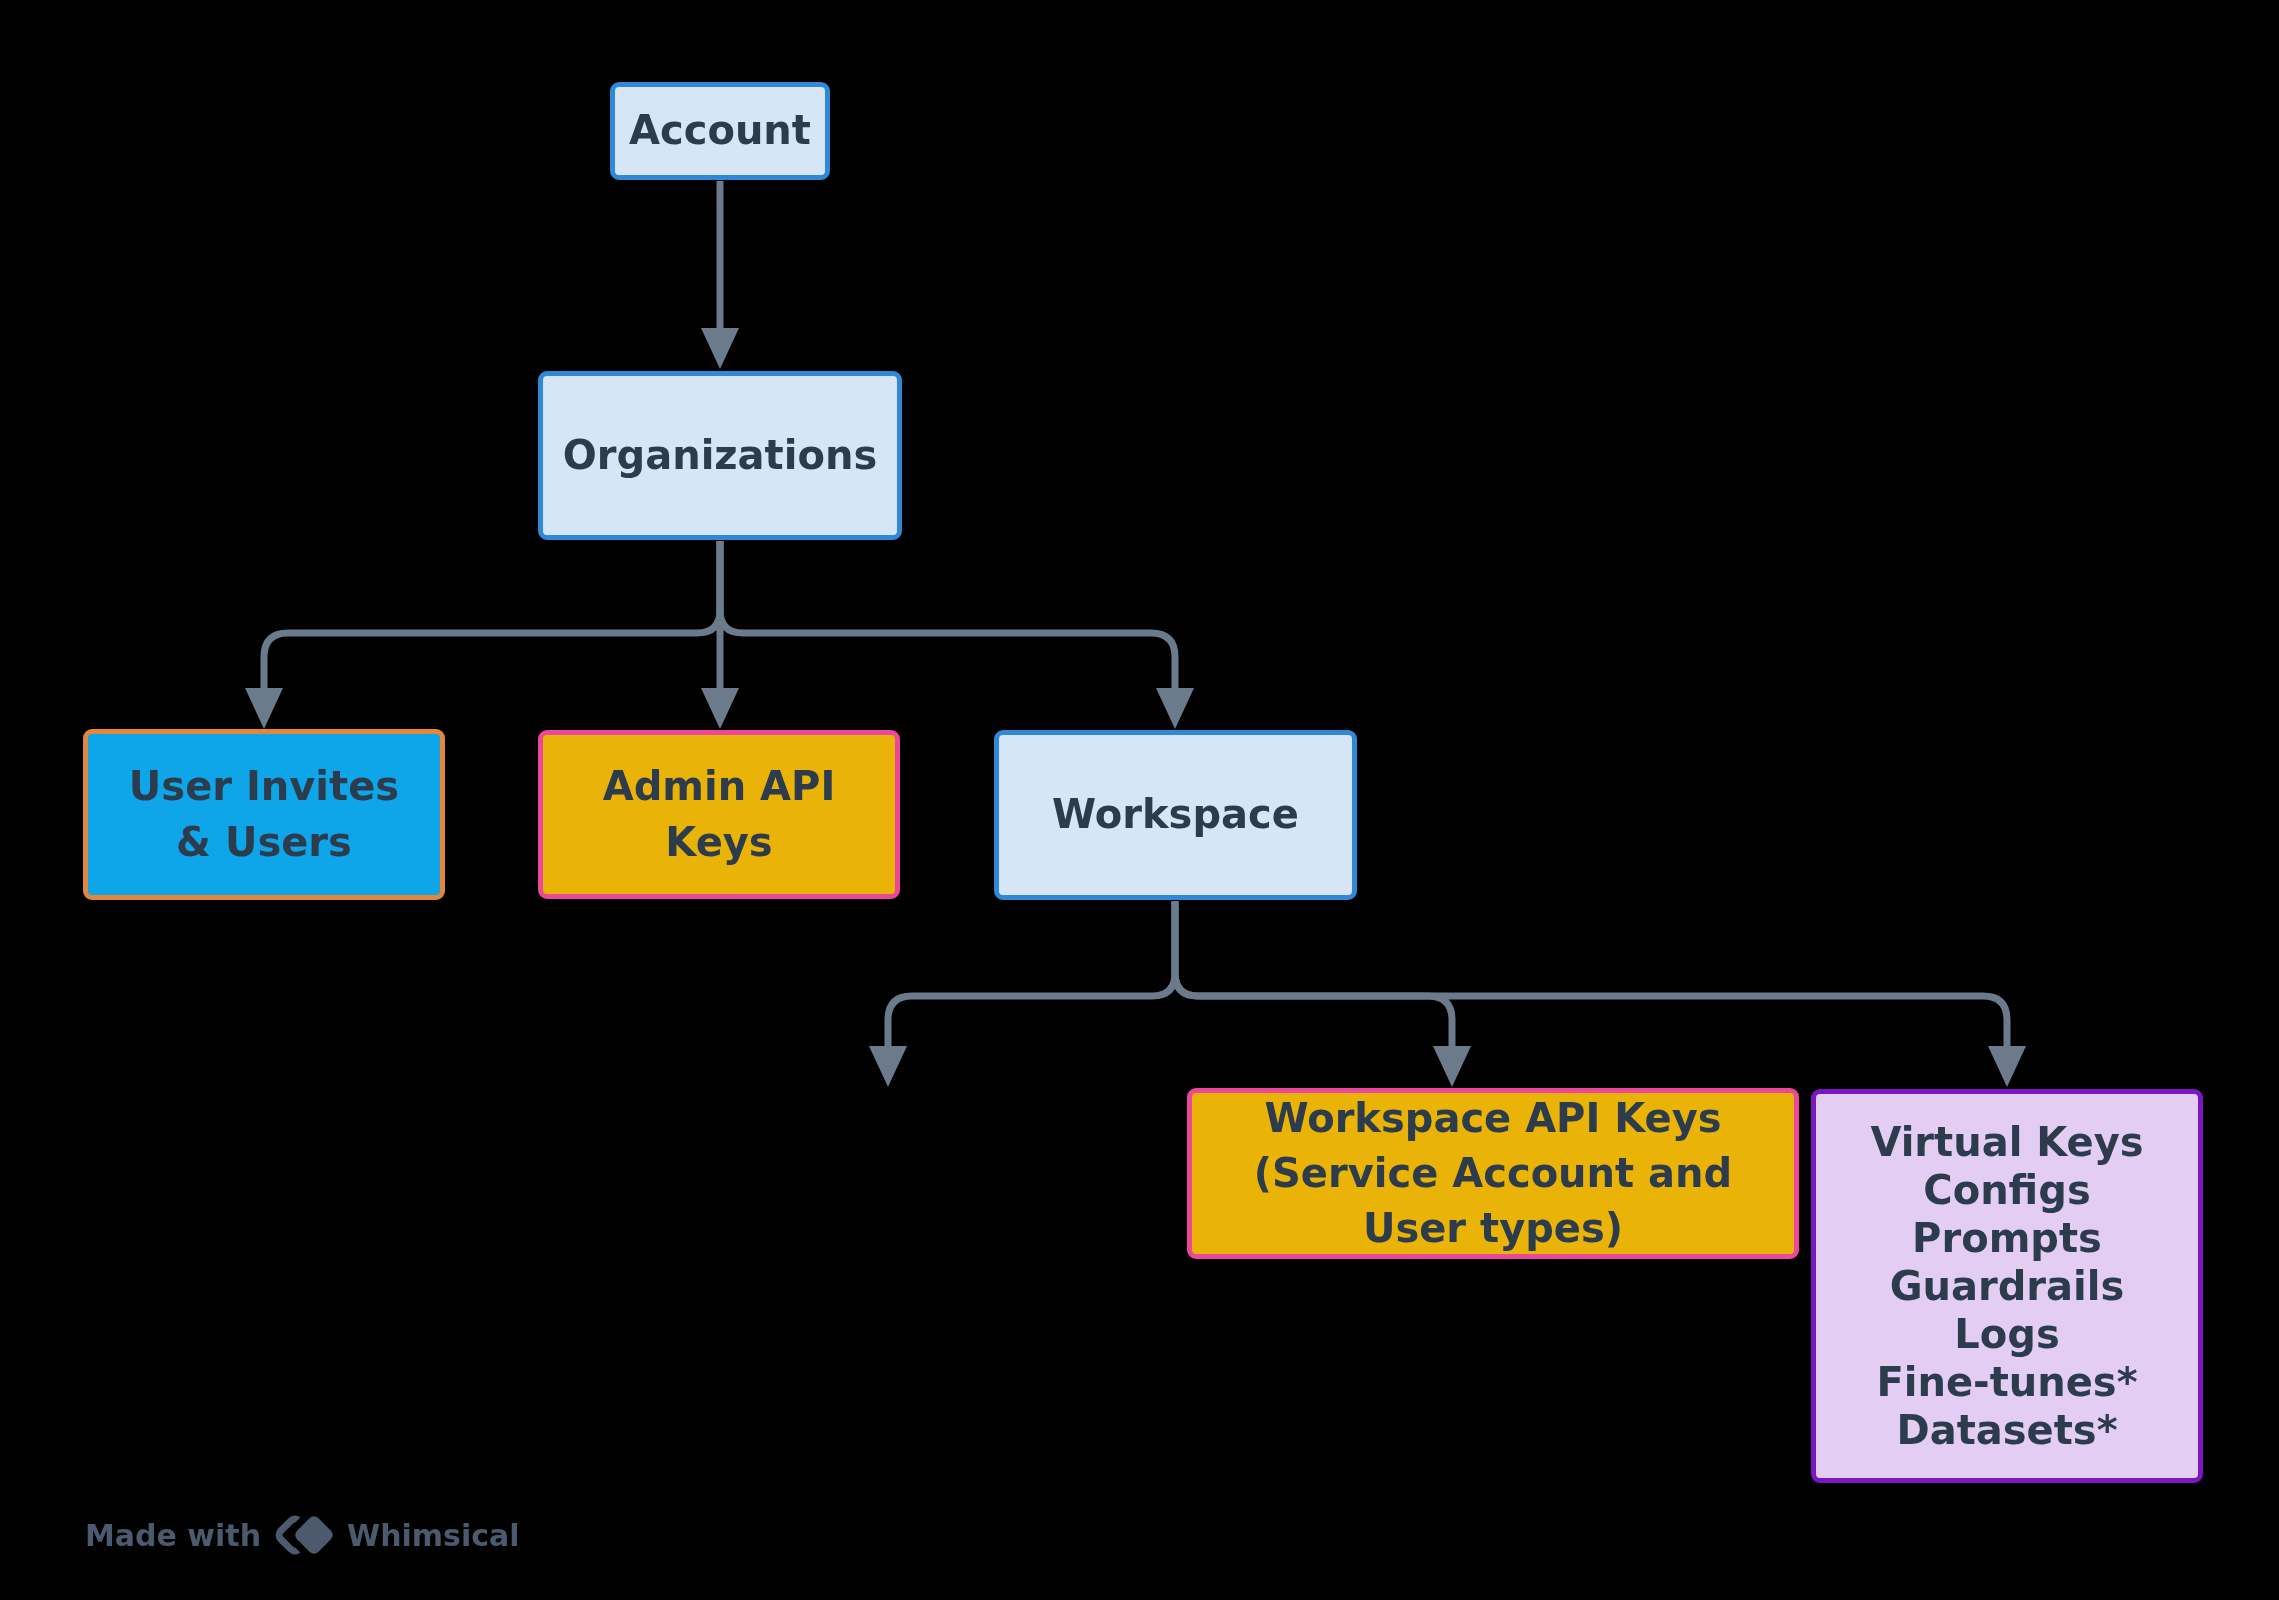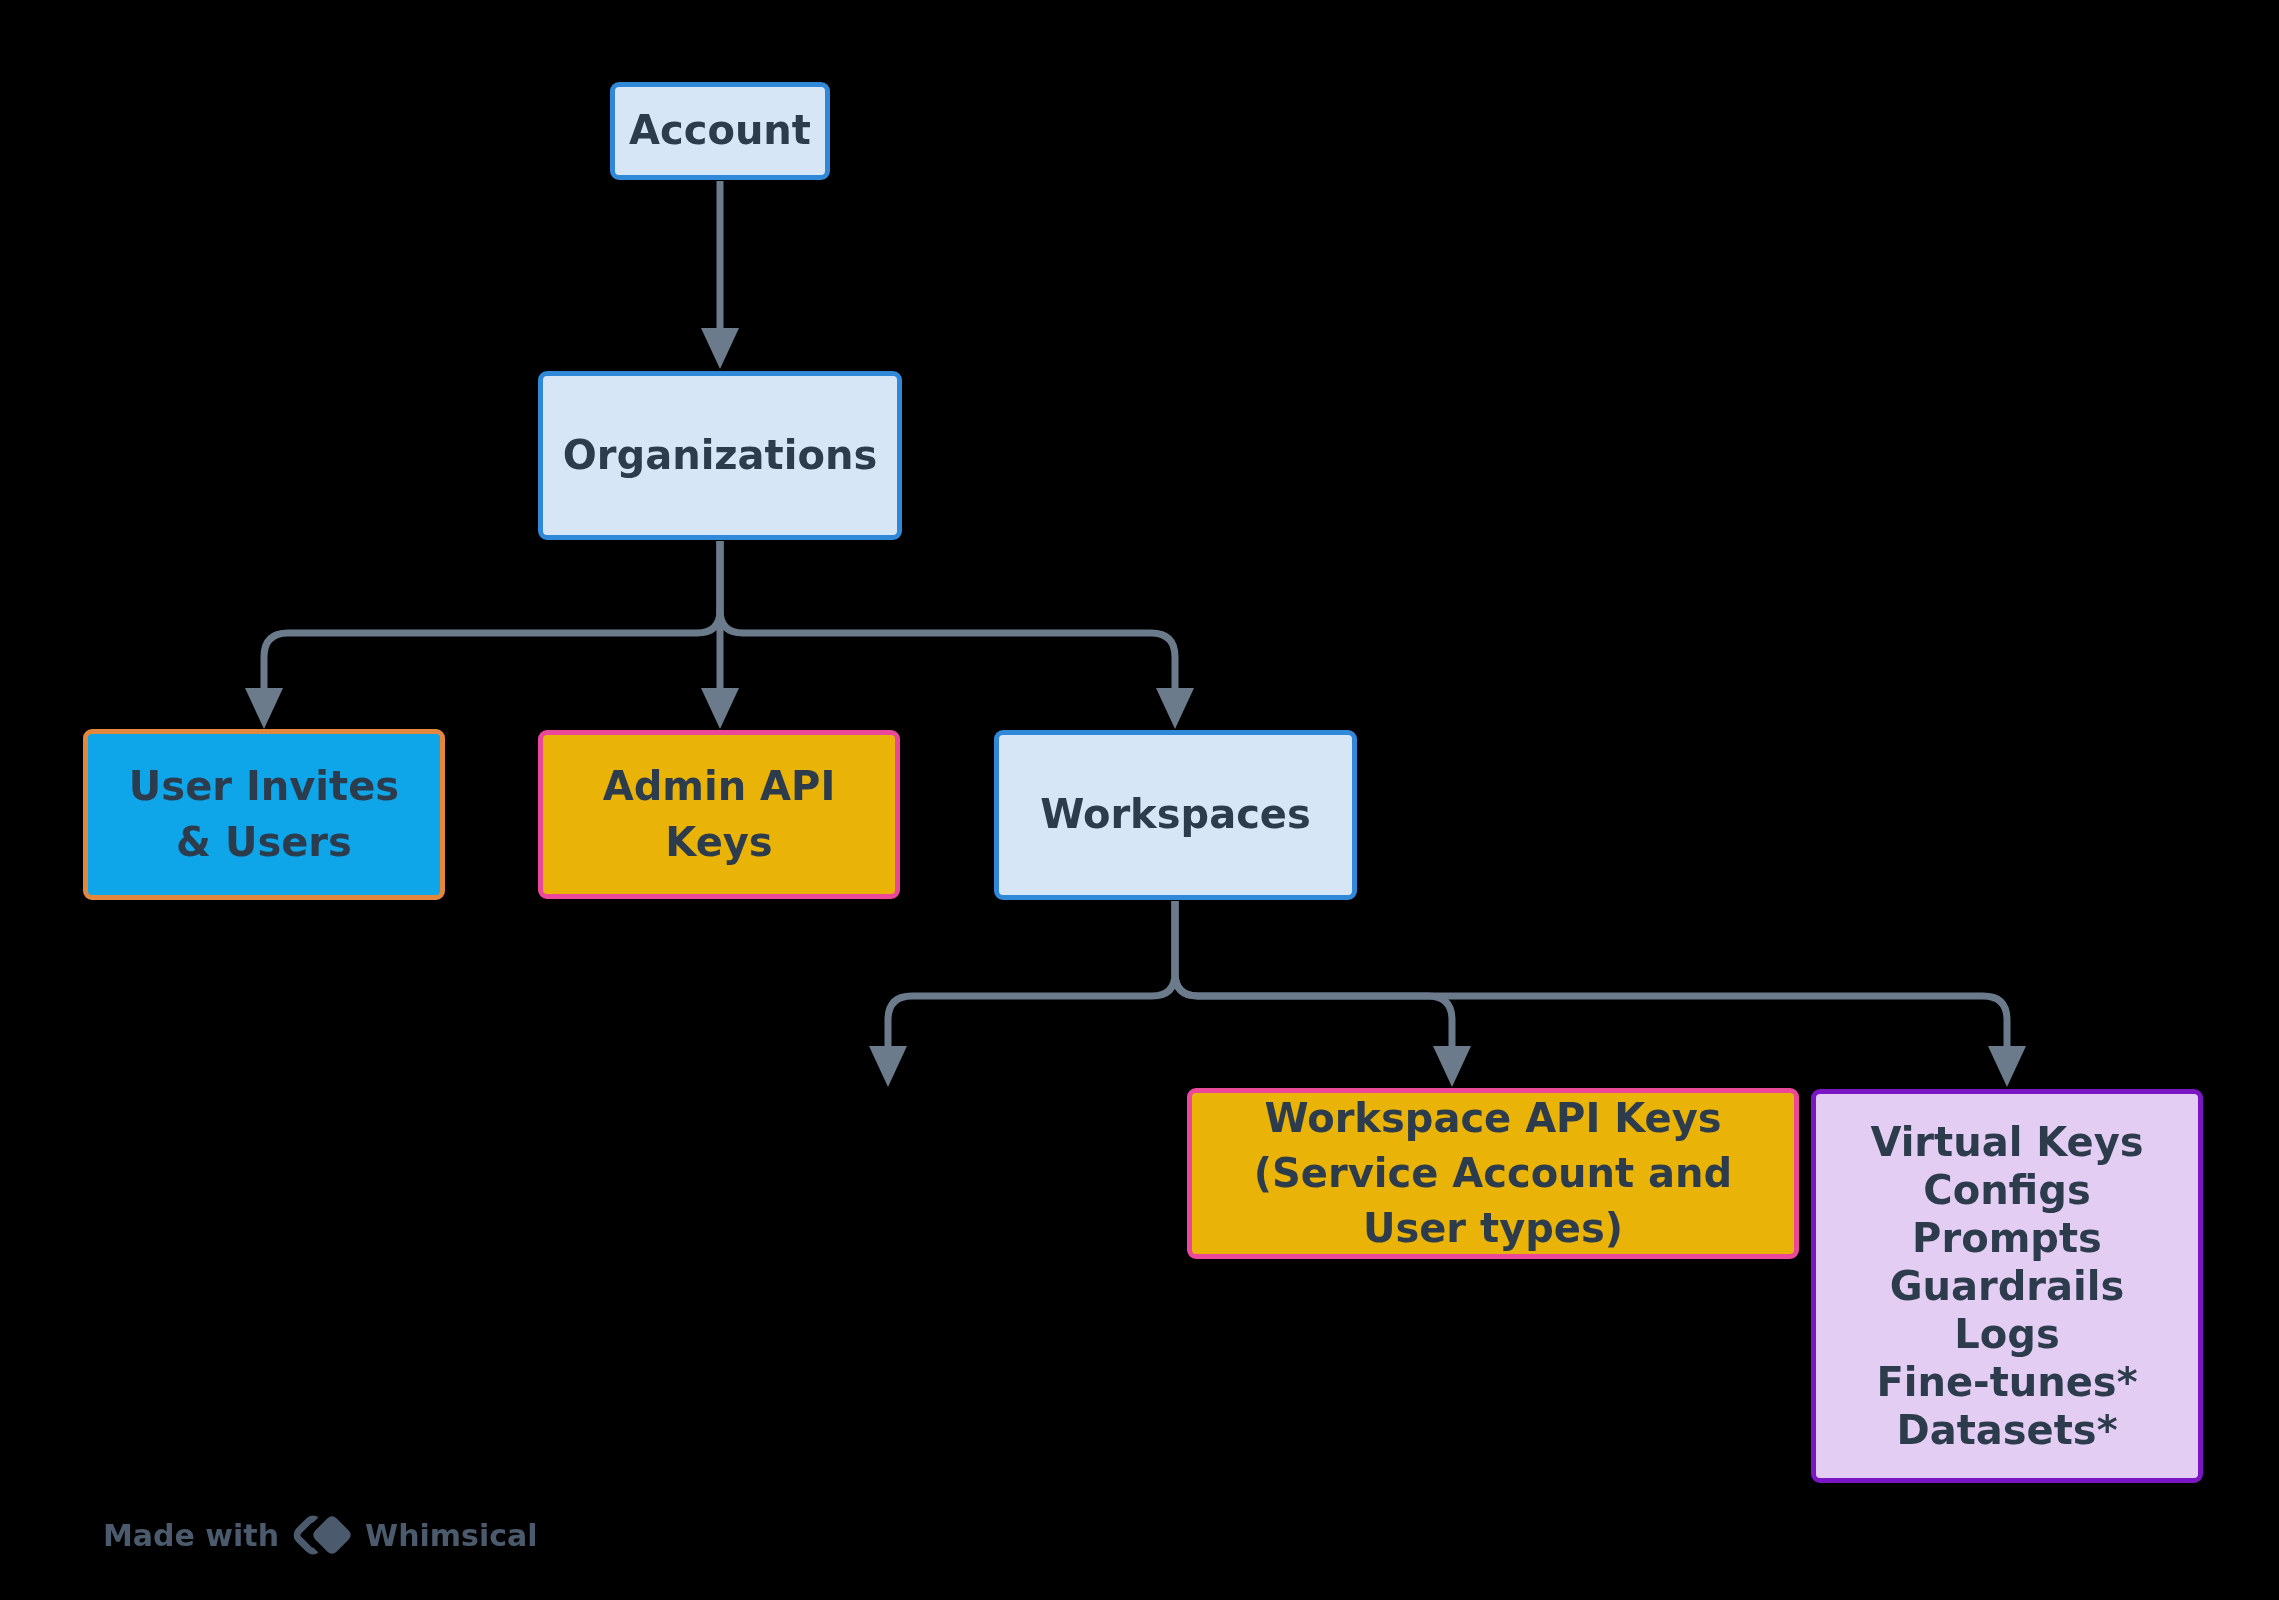--- a/index.html
+++ b/index.html
@@ -59,21 +59,21 @@
   #node-workspaces         { left: 994px;  top: 730px;  width: 363px; height: 170px; }
   #node-team               { left: 707px;  top: 1088px; width: 362px; height: 171px; }
   #node-team .label        { padding: 0 44px; }
   #node-workspace-api-keys { left: 1187px; top: 1088px; width: 612px; height: 171px; }
   #node-workspace-api-keys .label { padding: 0 42px; }
   #node-workspace-features { left: 1811px; top: 1089px; width: 392px; height: 394px; }
   #node-workspace-features .feature-line { line-height: 48px; }
 
   #footer {
     position: absolute;
-    left: 103px;
+    left: 85px;
     top: 1510px;
     height: 50px;
     display: flex;
     align-items: center;
     gap: 14px;
     color: #4b5a6c;
     font-size: 30px;
     font-weight: bold;
   }
   #footer .logo-mark { display: block; }
@@ -131,21 +131,21 @@
 
   <div id="node-user-invites" class="node node-orange">
     <div class="label">User Invites &amp; Users</div>
   </div>
 
   <div id="node-admin-api-keys" class="node node-teal">
     <div class="label">Admin API Keys</div>
   </div>
 
   <div id="node-workspaces" class="node node-blue">
-    <div class="label">Workspaces</div>
+    <div class="label">Workspace</div>
   </div>
 
 
   <div id="node-workspace-api-keys" class="node node-teal">
     <div class="label">Workspace API Keys (Service Account and User types)</div>
   </div>
 
   <div id="node-workspace-features" class="node node-purple">
     <div class="feature-line">Virtual Keys</div>
     <div class="feature-line">Configs</div>

